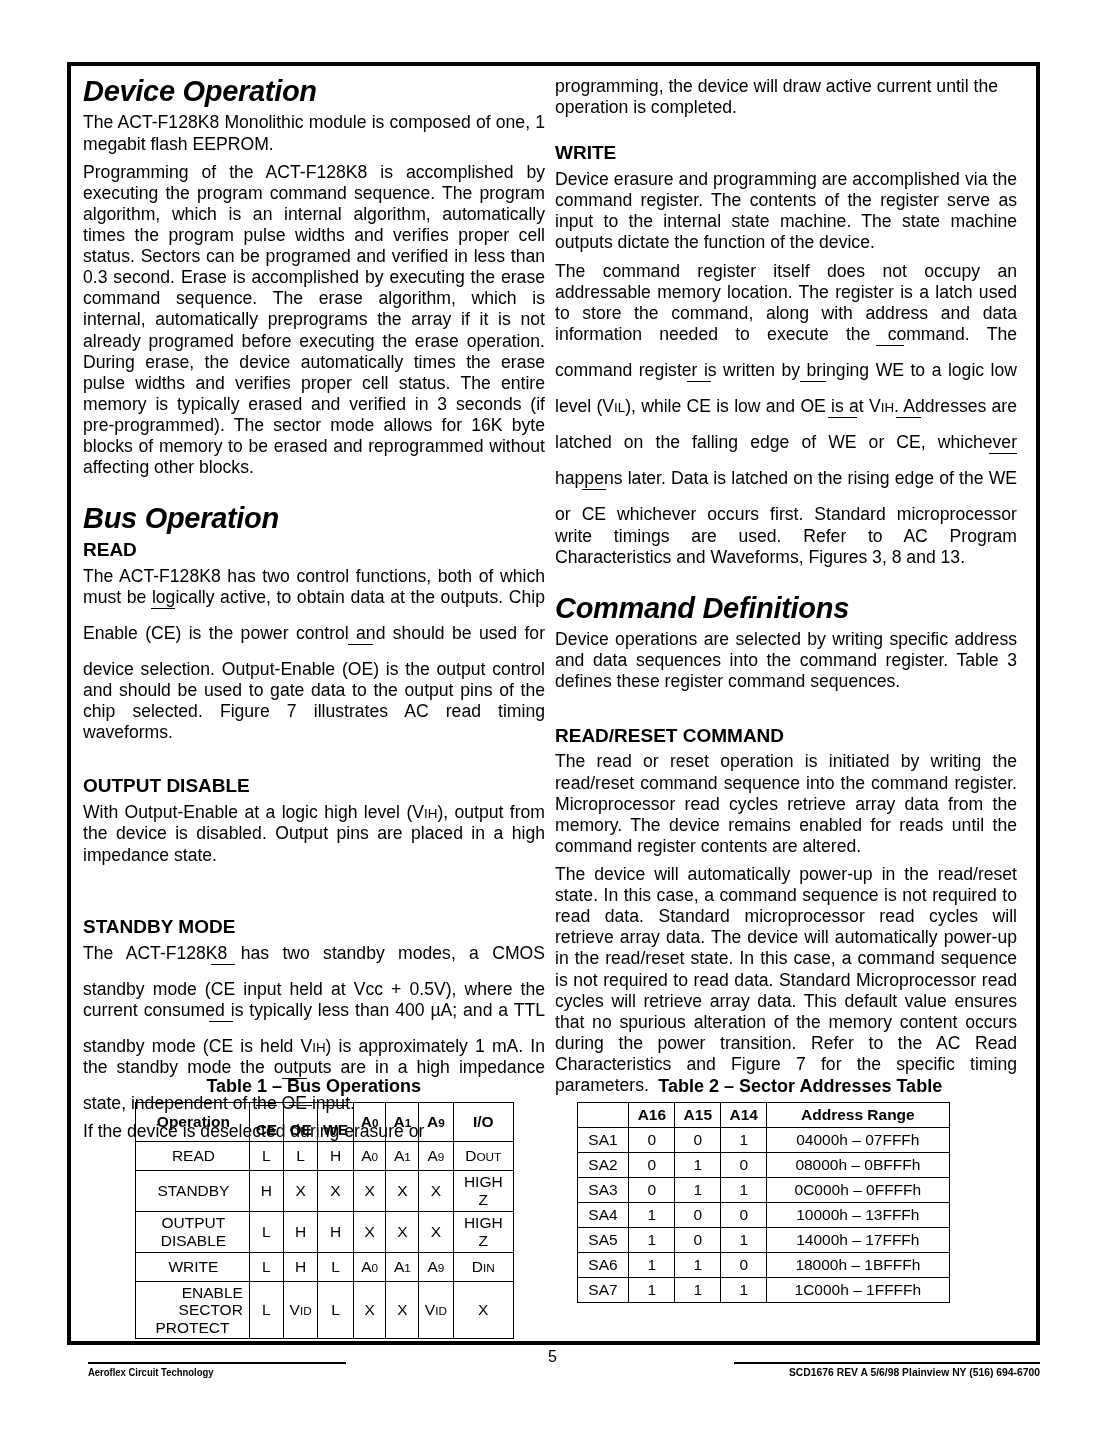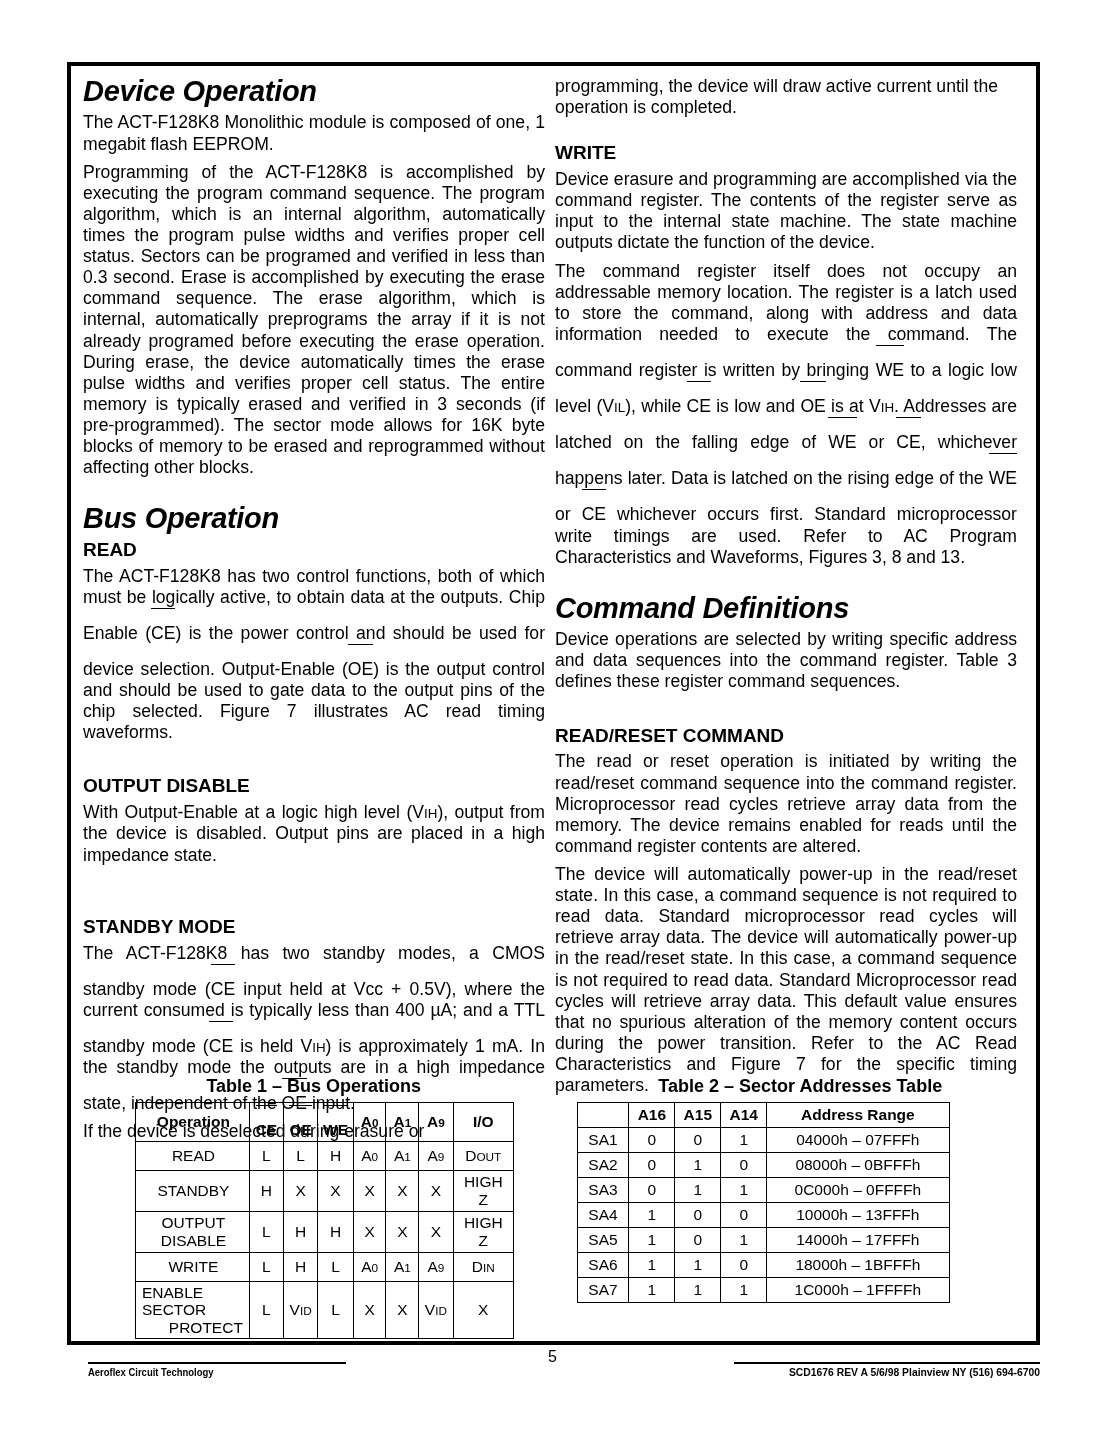--- a/index.html
+++ b/index.html
@@ -122,22 +122,22 @@
   .t1 .op {
     text-align: center;
     padding-left: 6px;
     width: 128px;
   }
   .t1 .op.two {
     text-align: right;
     padding-right: 6px;
     line-height: 1.12;
   }
-  .t1 .op.two span.l1 { display: block; text-align: left; }
-  .t1 .op.two span.l2 { display: block; text-align: right; }
+  .t1 .op.two span.l1 { display: block; text-align: right; }
+  .t1 .op.two span.l2 { display: block; text-align: center; }
   .t1 .c { width: 36px; }
   .t1 .io { width: 67px; }
   .t1 tr { height: 29px; }
 
   .t2 {
     margin-left: 7px;
     width: 373px;
   }
   .t2 .sa { width: 52px; }
   .t2 .b { width: 46px; }

